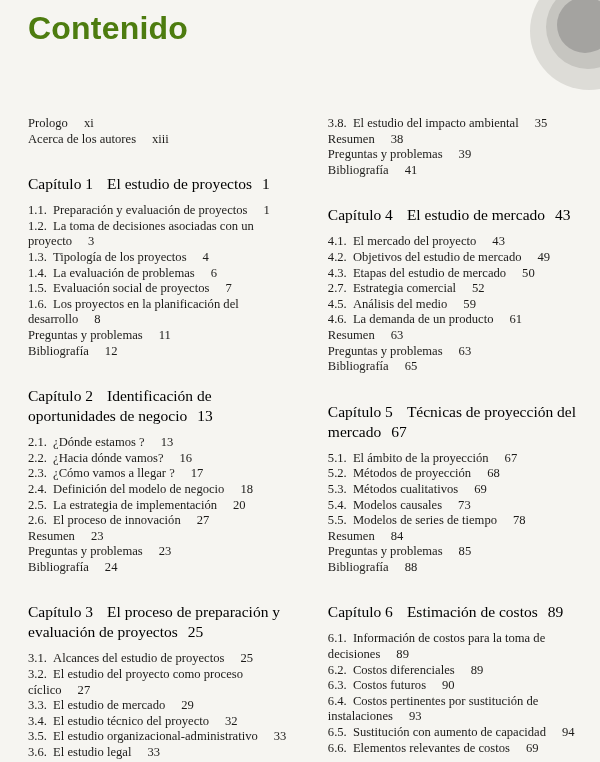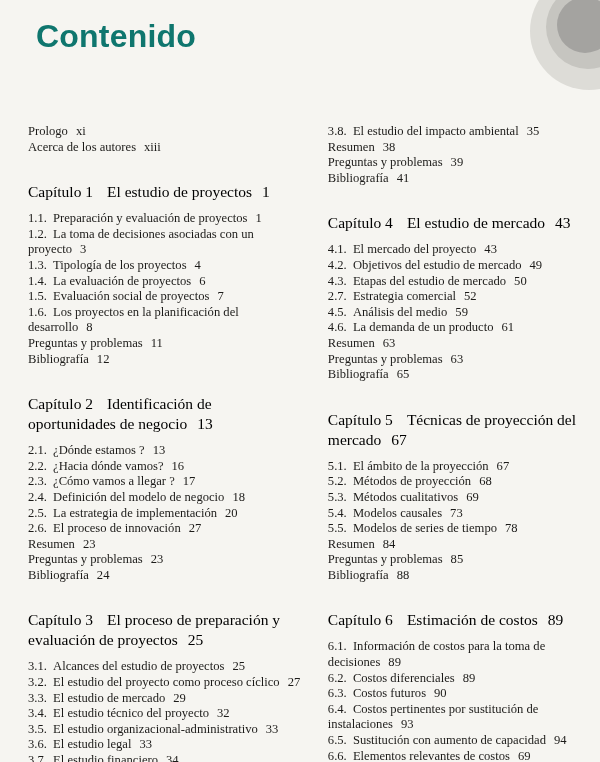--- a/index.html
+++ b/index.html
@@ -20,22 +20,22 @@
   .circle-middle { width: 84px;  height: 84px;  top: -15px; right: -30px; background: #c6c5c0; }
   .circle-inner  { width: 56px;  height: 56px;  top: -3px;  right: -13px; background: #a4a3a0; }
 
   .content { position: relative; padding: 10px 16px 0 28px; }
 
   .page-title {
     font-family: "Liberation Sans", sans-serif;
     font-weight: 700;
     font-size: 32px;
     letter-spacing: 0.2px;
-    color: #0f766e;
-    margin: 8px;
+    color: #4d7c0f;
+    margin: 0;
     line-height: 36px;
   }
 
   .columns { display: flex; margin-top: 70px; align-items: flex-start; }
   .col { box-sizing: border-box; }
   .col-left  { width: 278px; margin-right: 26px; }
   .col-right { width: 260px; }
 
   .block { margin-top: 27px; }
   .block:first-child { margin-top: 0; }
@@ -48,21 +48,21 @@
   }
   .chapter-heading .chnum { margin-right: 14px; }
   .chapter-heading .pg { margin-left: 10px; }
 
   .toc-entry {
     font-size: 12.6px;
     line-height: 15.6px;
     color: #1c1b19;
   }
   .toc-entry .num { font-weight: 400; margin-right: 3px; }
-  .pg { margin-left: 8px; }
+  .pg { margin-left: 16px; }
 </style>
 </head>
 <body>
 
 <div class="deco">
   <div class="circle circle-outer"></div>
   <div class="circle circle-middle"></div>
   <div class="circle circle-inner"></div>
 </div>
 
@@ -73,21 +73,21 @@
     <div class="col col-left">
         <section class="block">
           <div class="toc-entry"><span>Prologo</span><span class="pg">xi</span></div>
           <div class="toc-entry"><span>Acerca de los autores</span><span class="pg">xiii</span></div>
         </section>
         <section class="block">
           <div class="chapter-heading"><span class="chnum">Capítulo 1</span><span>El estudio de proyectos</span><span class="pg">1</span></div>
           <div class="toc-entry"><span class="num">1.1. </span><span>Preparación y evaluación de proyectos</span><span class="pg">1</span></div>
           <div class="toc-entry"><span class="num">1.2. </span><span>La toma de decisiones asociadas con un proyecto</span><span class="pg">3</span></div>
           <div class="toc-entry"><span class="num">1.3. </span><span>Tipología de los proyectos</span><span class="pg">4</span></div>
-          <div class="toc-entry"><span class="num">1.4. </span><span>La evaluación de proyectos</span><span class="pg">6</span></div>
+          <div class="toc-entry"><span class="num">1.4. </span><span>La evaluación de problemas</span><span class="pg">6</span></div>
           <div class="toc-entry"><span class="num">1.5. </span><span>Evaluación social de proyectos</span><span class="pg">7</span></div>
           <div class="toc-entry"><span class="num">1.6. </span><span>Los proyectos en la planificación del desarrollo</span><span class="pg">8</span></div>
           <div class="toc-entry"><span>Preguntas y problemas</span><span class="pg">11</span></div>
           <div class="toc-entry"><span>Bibliografía</span><span class="pg">12</span></div>
         </section>
         <section class="block">
           <div class="chapter-heading"><span class="chnum">Capítulo 2</span><span>Identificación de oportunidades de negocio</span><span class="pg">13</span></div>
           <div class="toc-entry"><span class="num">2.1. </span><span>¿Dónde estamos ?</span><span class="pg">13</span></div>
           <div class="toc-entry"><span class="num">2.2. </span><span>¿Hacia dónde vamos?</span><span class="pg">16</span></div>
           <div class="toc-entry"><span class="num">2.3. </span><span>¿Cómo vamos a llegar ?</span><span class="pg">17</span></div>

